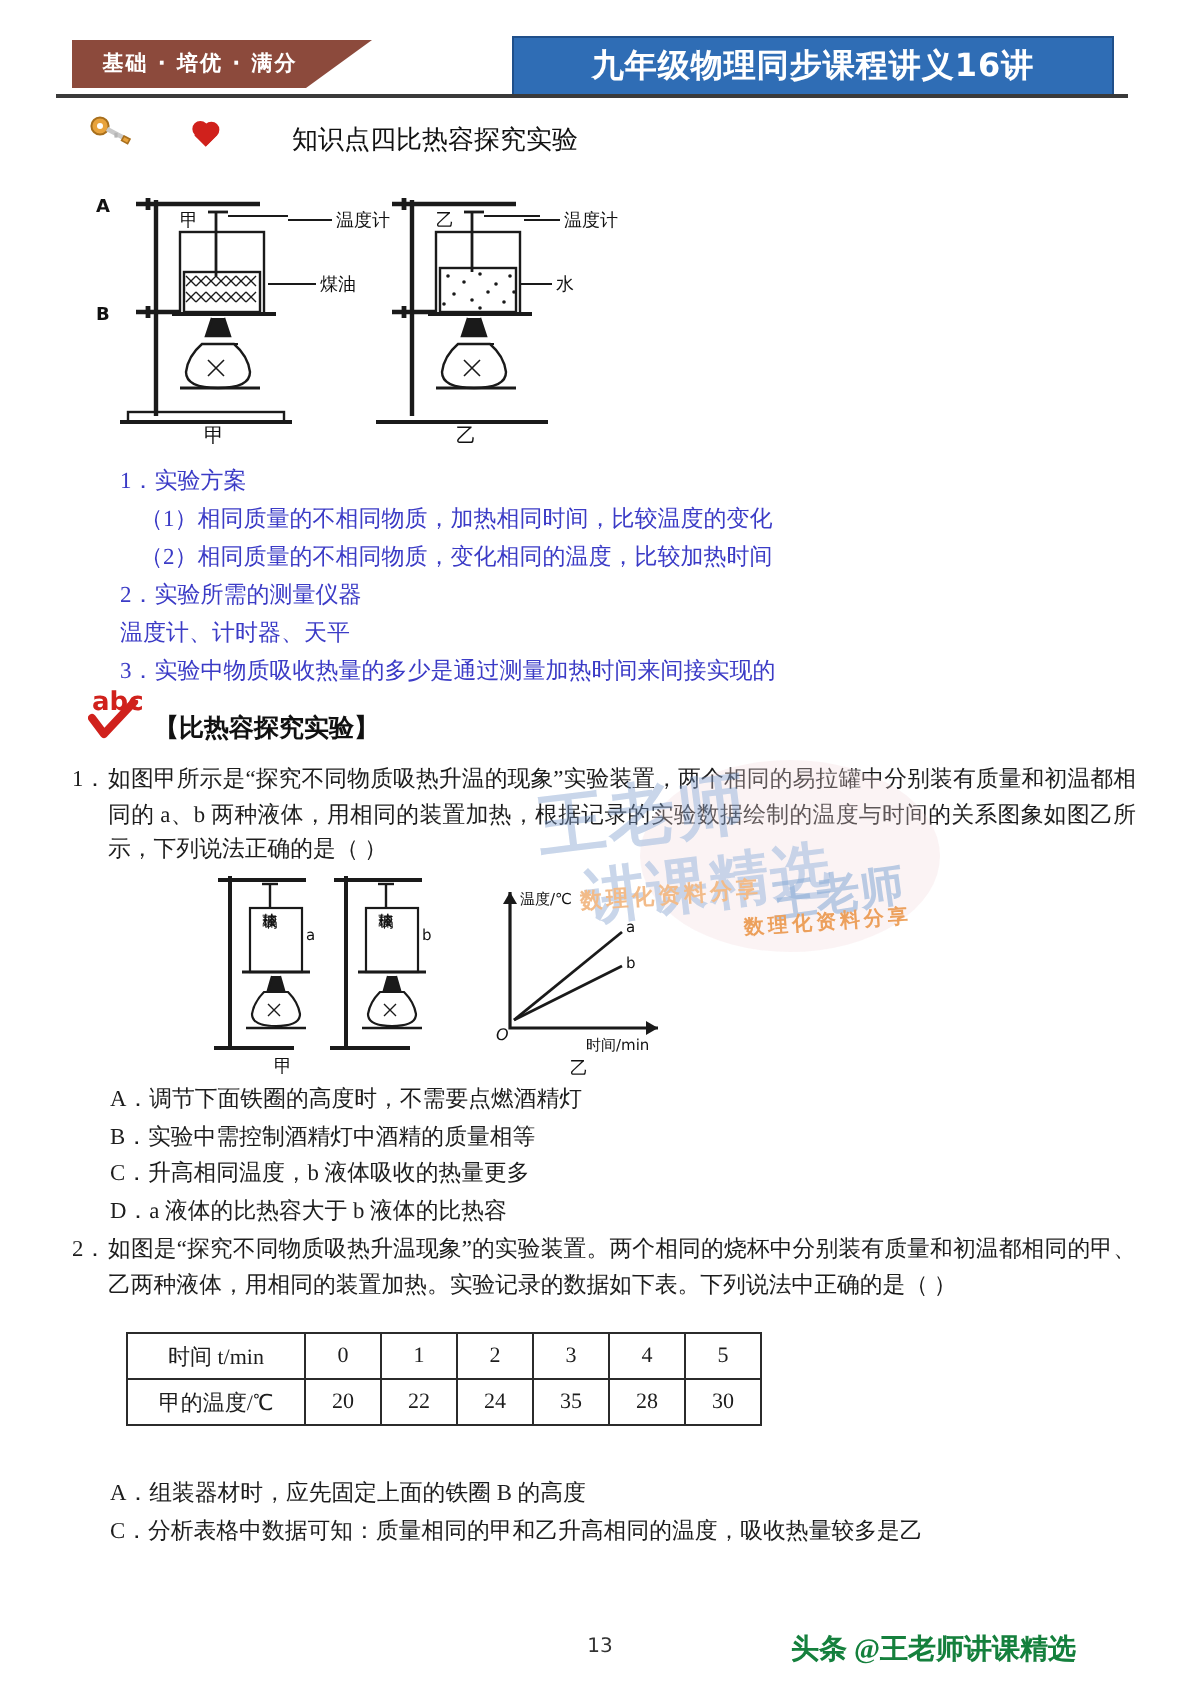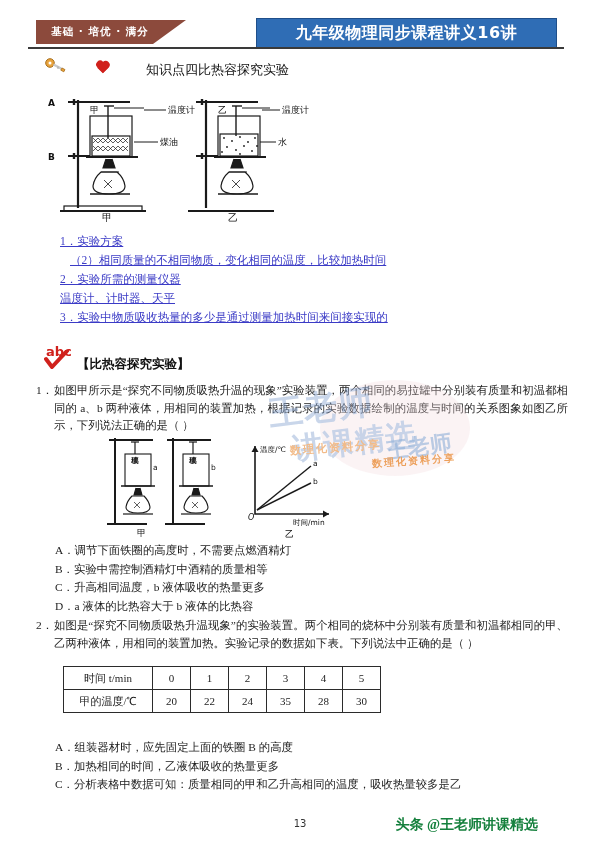--- a/index.html
+++ b/index.html
@@ -50,21 +50,21 @@
   }
   .kp-heart:before{left:7.5px;transform:rotate(-45deg);transform-origin:0 100%;}
   .kp-heart:after{left:0;transform:rotate(45deg);transform-origin:100% 100%;}
   .kp-title{font-size:13px;margin-left:7px;color:#111;line-height:1;}
 
   
   .fig1{position:absolute;left:46px;top:94px;width:280px;height:128px;}
 
   
   .bluelist{position:absolute;left:60px;top:232px;width:500px;color:#3b3bc6;font-size:11.5px;line-height:19px;}
-  .bluelist div{white-space:nowrap;text-decoration:underline;}
+  .bluelist div{white-space:nowrap;}
   .bl-indent{padding-left:10px;}
 
   
   .abc-wrap{position:absolute;left:44px;top:344px;width:240px;height:34px;}
   .abc-text{position:absolute;left:2px;top:0;font-family:"DejaVu Sans",sans-serif;font-size:13px;color:#d0211c;font-weight:bold;}
   .abc-check{position:absolute;left:0;top:6px;width:26px;height:20px;}
   .sec-title{position:absolute;left:33px;top:12px;font-size:12.5px;font-weight:bold;color:#111;white-space:nowrap;}
 
   
   .qblock{position:absolute;left:36px;width:532px;font-size:11.4px;line-height:17.6px;color:#1d1d1d;}
@@ -244,20 +244,21 @@
         <text x="114" y="51">煤油</text>
         <text x="232" y="51">水</text>
         <text x="56" y="127" font-size="10">甲</text>
         <text x="182" y="127" font-size="10">乙</text>
       </g>
     </svg>
   </div>
 
   <div class="bluelist">
     <div>1．实验方案</div>
+    <div class="bl-indent">（1）相同质量的不相同物质，加热相同时间，比较温度的变化</div>
     <div class="bl-indent">（2）相同质量的不相同物质，变化相同的温度，比较加热时间</div>
     <div>2．实验所需的测量仪器</div>
     <div>温度计、计时器、天平</div>
     <div>3．实验中物质吸收热量的多少是通过测量加热时间来间接实现的</div>
   </div>
 
   <div class="abc-wrap">
     <span class="abc-text">abc</span>
     <span class="abc-check">
       <svg width="26" height="20" viewBox="0 0 26 20">
@@ -353,21 +354,20 @@
         <td class="val">24</td>
         <td class="val">35</td>
         <td class="val">28</td>
         <td class="val">30</td>
       </tr>
     </tbody>
   </table>
 
   <div class="opts" style="top:738px;">
     <div>A．组装器材时，应先固定上面的铁圈 B 的高度</div>
-    <div>B．加热相同的时间，乙液体吸收的热量更多</div>
     <div>C．分析表格中数据可知：质量相同的甲和乙升高相同的温度，吸收热量较多是乙</div>
   </div>
 
   <div class="wm wm-main">
     <div class="wm-blob"></div>
     <div class="wm-big">王老师</div>
     <div class="wm-big" style="top:42px;left:24px;font-size:30px;">讲课精选</div>
     <div class="wm-orange">数理化资料分享</div>
   </div>
 

